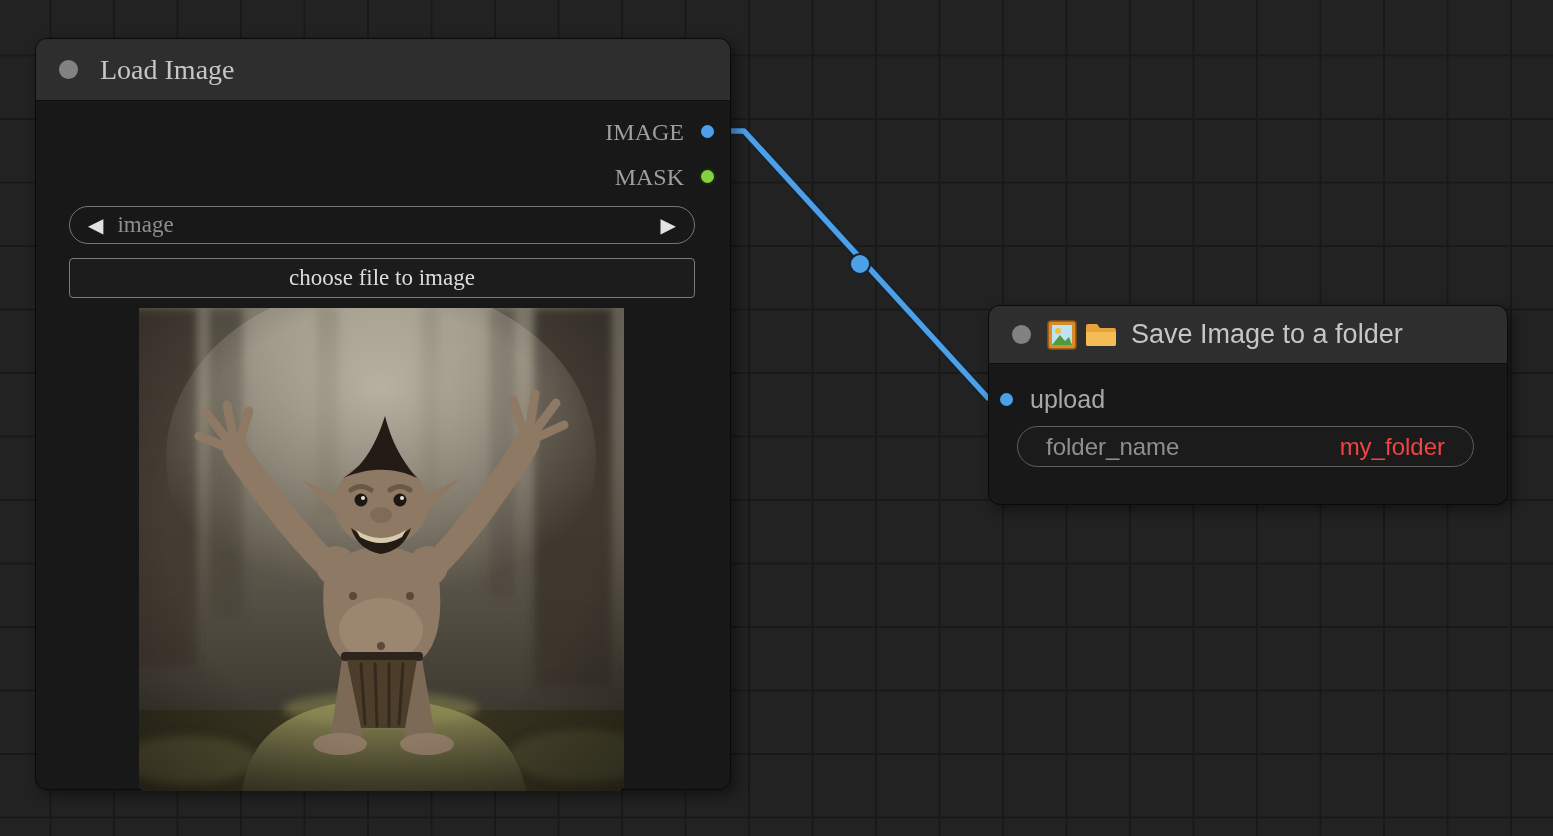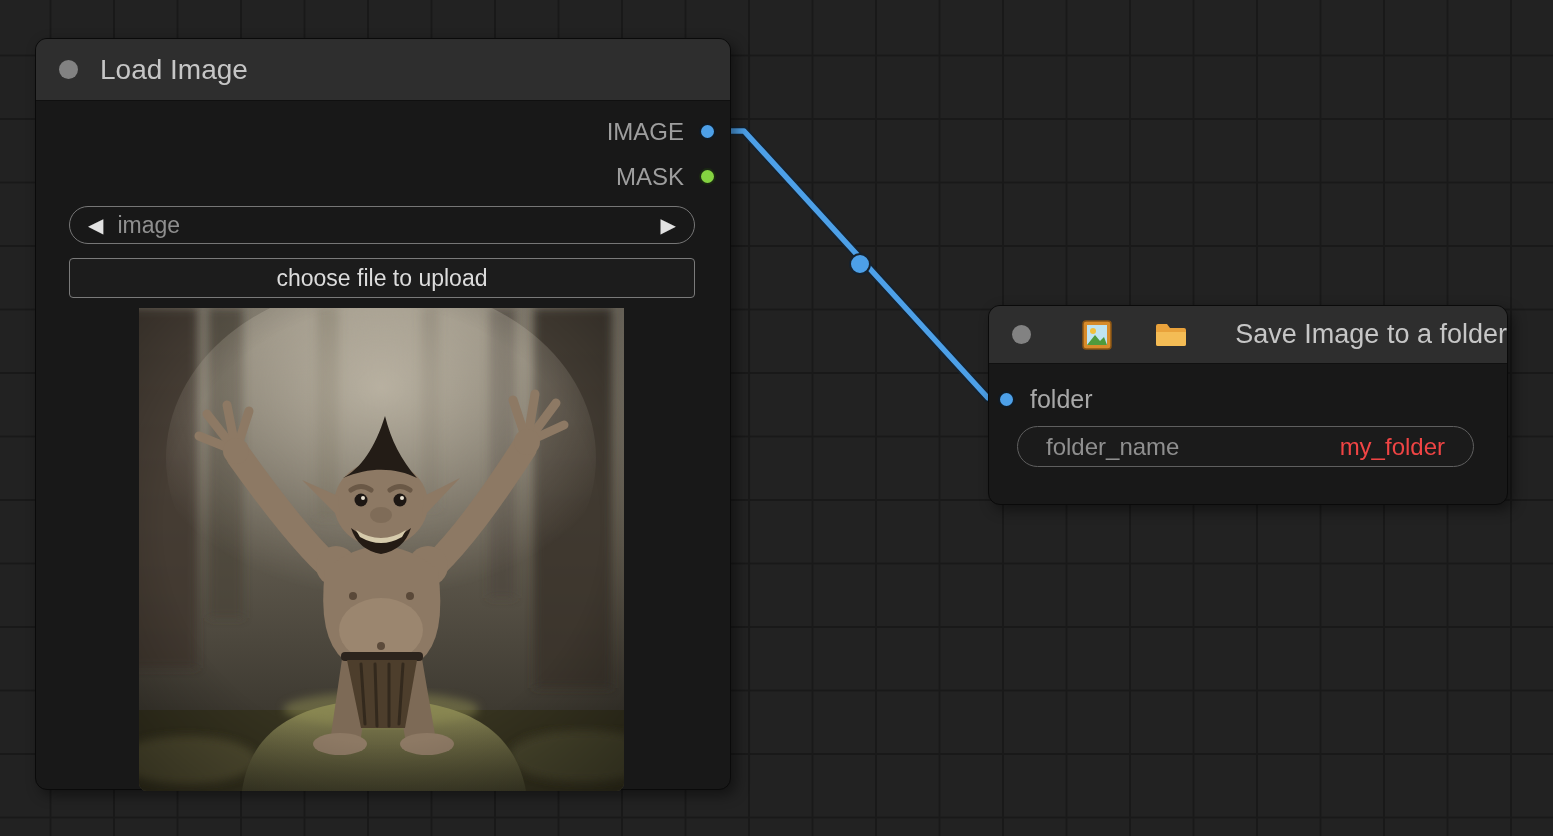--- a/index.html
+++ b/index.html
@@ -39,39 +39,39 @@
   .node-title {
     position: absolute;
     left: 0; right: 0; top: 0;
     background: #2e2e2e;
     border-radius: 11px 11px 0 0;
     border-bottom: 1px solid #101010;
     display: flex;
     align-items: center;
   }
   .node-title.h62 { height: 62px; }
-  .node-title.h58 { height: 58px; justify-content: space-between; }
+  .node-title.h58 { height: 58px; }
 
   .collapse-dot {
     width: 19px; height: 19px;
     border-radius: 50%;
     background: #828282;
     margin-left: 23px;
     flex: none;
   }
 
   .title-text {
     margin-left: 22px;
     font-size: 28px;
     color: #c6c6c6;
     white-space: nowrap;
   }
 
   
-  .node-load { left: 35px; top: 38px; width: 696px; height: 752px; }
+  .node-load { left: 35px; top: 38px; width: 696px; height: 752px; font-family: Liberation Serif, serif; }
 
   .out-label {
     position: absolute;
     right: 46px;
     font-size: 24px;
     color: #9e9e9e;
     line-height: 26px;
     text-align: right;
   }
   .out-label.image { top: 80px; }
@@ -187,21 +187,21 @@
 
     <span class="out-label mask">MASK</span>
     <span class="port green out-mask"></span>
 
     <div class="combo">
       <span class="arrow left">◀</span>
       <span class="combo-label">image</span>
       <span class="arrow right">▶</span>
     </div>
 
-    <div class="upload-btn">choose file to upload</div>
+    <div class="upload-btn">choose file to image</div>
 
     <div class="preview">
       <svg viewBox="0 0 485 483" width="485" height="483" preserveAspectRatio="none">
         <defs>
           <linearGradient id="bgG" x1="0" y1="0" x2="0" y2="1">
             <stop offset="0" stop-color="#8c8577"></stop>
             <stop offset="0.5" stop-color="#5f594d"></stop>
             <stop offset="1" stop-color="#2d2a23"></stop>
           </linearGradient>
           <radialGradient id="mistG" cx="0.5" cy="0.3" r="0.6">
@@ -317,21 +317,21 @@
 
       <svg class="title-icon" width="32" height="26" viewBox="0 0 32 26">
         <path d="M 1 4 Q 1 2 3 2 L 12 2 L 15 6 L 29 6 Q 31 6 31 8 L 31 22 Q 31 24 29 24 L 3 24 Q 1 24 1 22 Z" fill="#e9a23b"></path>
         <path d="M 1 10 L 31 10 L 31 22 Q 31 24 29 24 L 3 24 Q 1 24 1 22 Z" fill="#f4bc55"></path>
       </svg>
 
       <span class="title-text">Save Image to a folder</span>
     </div>
 
     <span class="port blue in-images"></span>
-    <span class="in-label">folder</span>
+    <span class="in-label">upload</span>
 
     <div class="pill">
       <span class="pill-label">folder_name</span>
       <span class="pill-value">my_folder</span>
     </div>
   </div>
 
 </div>
 
 </body></html>

